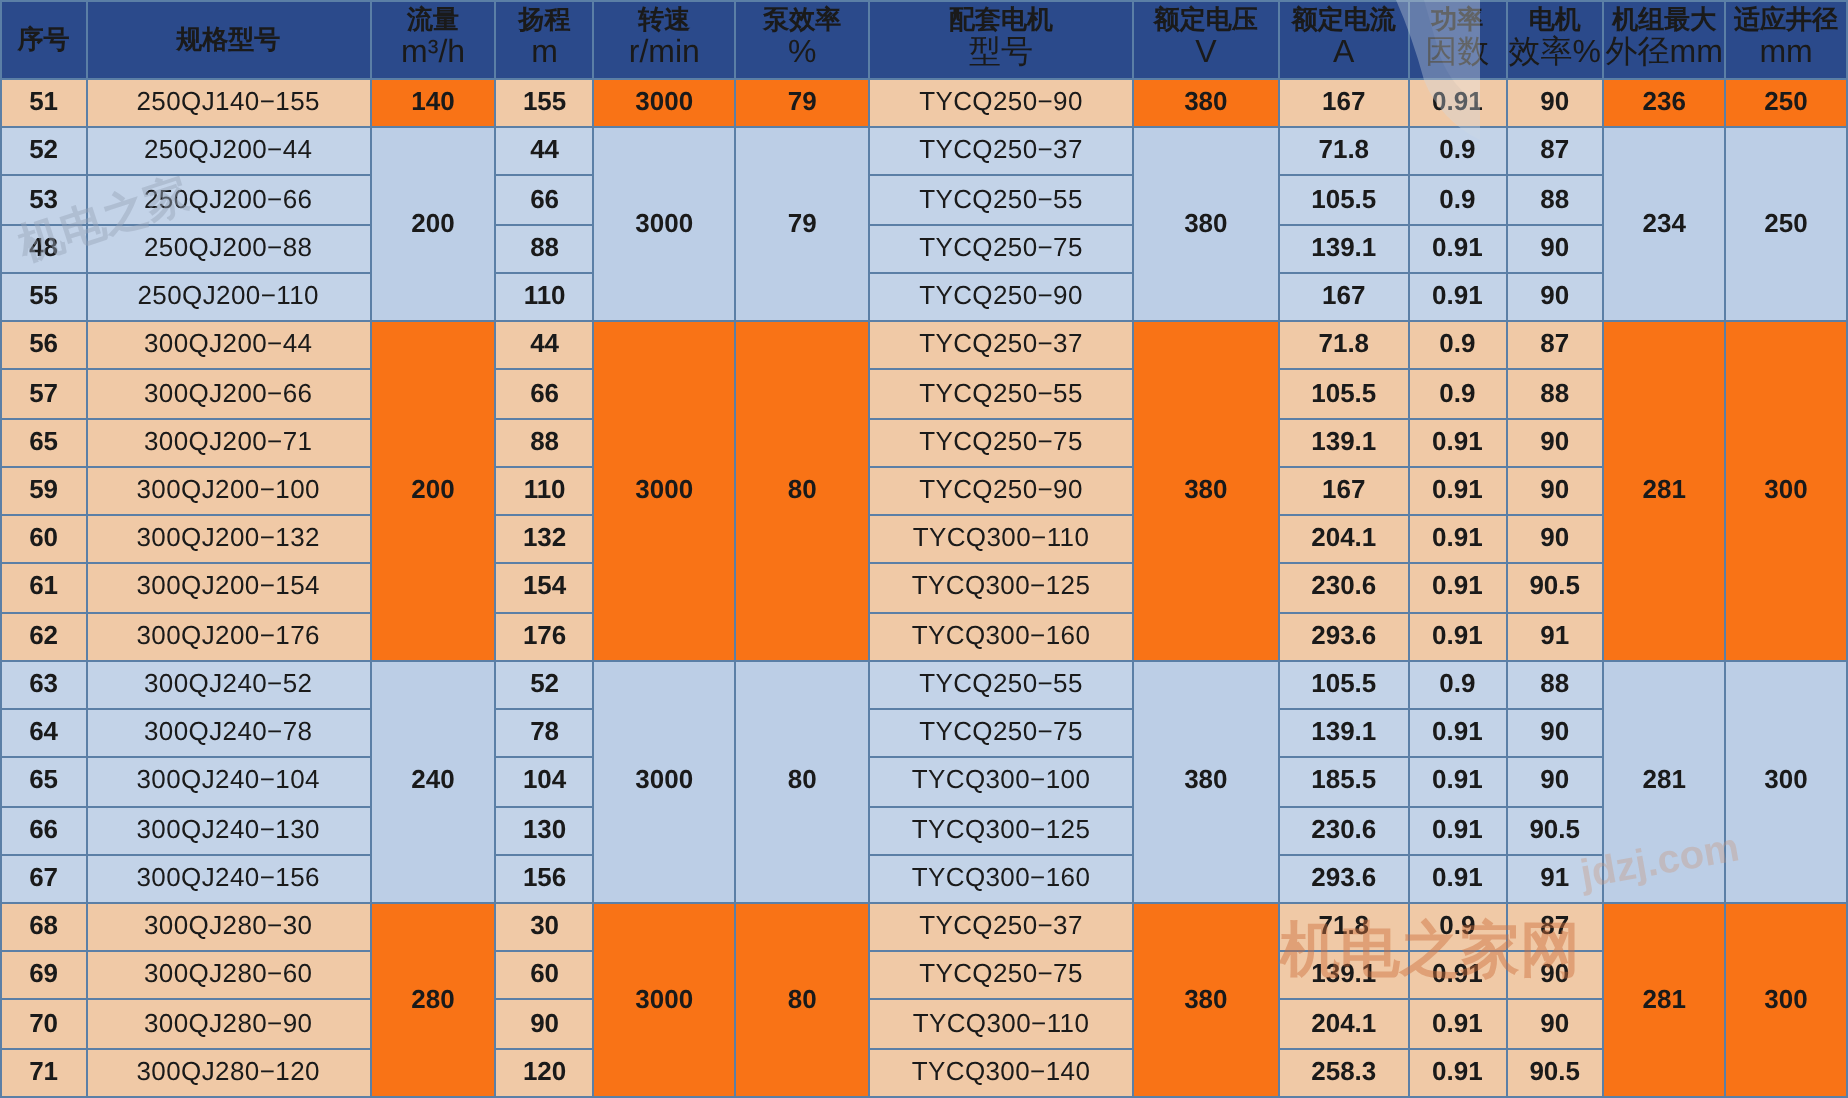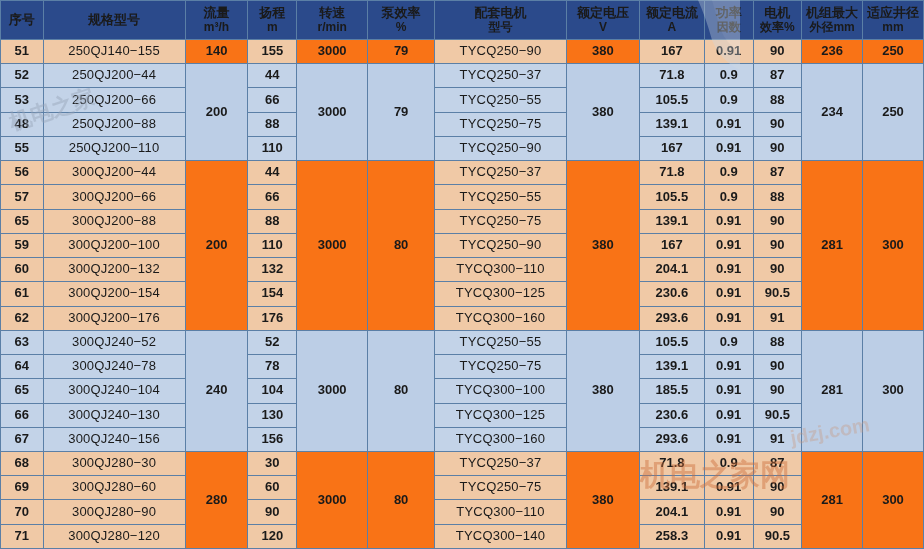--- a/index.html
+++ b/index.html
@@ -31,22 +31,22 @@
   thead th {
     background: #2b4a8b;
     color: #ffffff;
     font-weight: bold;
     font-size: 13px;
     border: 1px solid #2b4a8b;
     height: 38px;
   }
   thead th .unit {
     display: block;
-    font-weight: bold;
-    font-size: 12px;
+    font-weight: normal;
+    font-size: 16px;
   }
   
   .grp-a { background: #f0c9a6; }   
   .grp-b { background: #c3d3e8; }   
   .grp-a-strong { background: #f97316; }
   .grp-b-strong { background: #bccee6; }
   td.num { font-weight: bold; }
   td.model { font-weight: normal; letter-spacing: 0.2px; }
   
   .wm {
@@ -185,21 +185,21 @@
           <td class="grp-a num">57</td>
           <td class="grp-a model">300QJ200−66</td>
           <td class="grp-a num">66</td>
           <td class="grp-a model">TYCQ250−55</td>
           <td class="grp-a num">105.5</td>
           <td class="grp-a num">0.9</td>
           <td class="grp-a num">88</td>
         </tr>
         <tr>
           <td class="grp-a num">65</td>
-          <td class="grp-a model">300QJ200−88</td>
+          <td class="grp-a model">300QJ200−71</td>
           <td class="grp-a num">88</td>
           <td class="grp-a model">TYCQ250−75</td>
           <td class="grp-a num">139.1</td>
           <td class="grp-a num">0.91</td>
           <td class="grp-a num">90</td>
         </tr>
         <tr>
           <td class="grp-a num">59</td>
           <td class="grp-a model">300QJ200−100</td>
           <td class="grp-a num">110</td>

